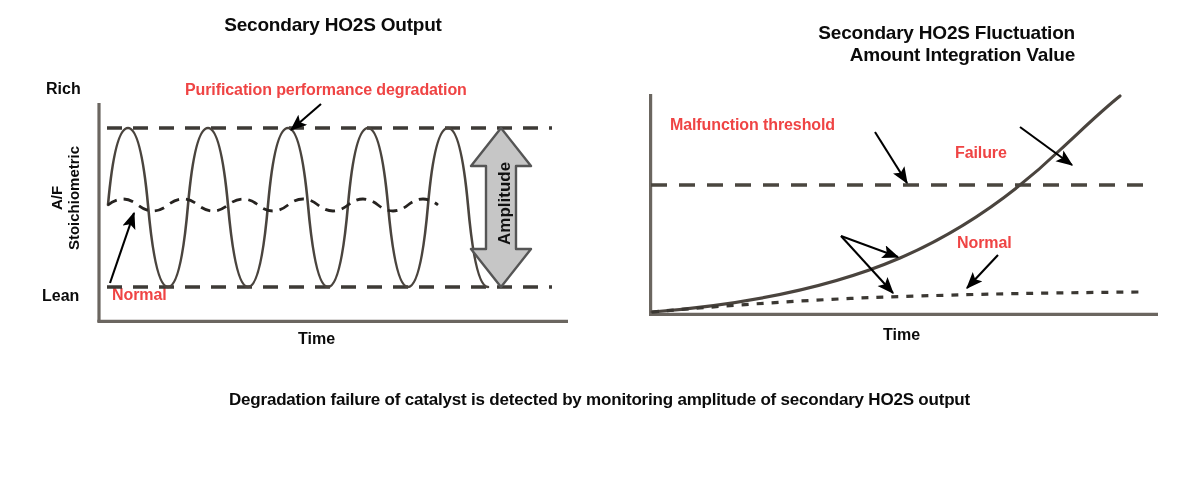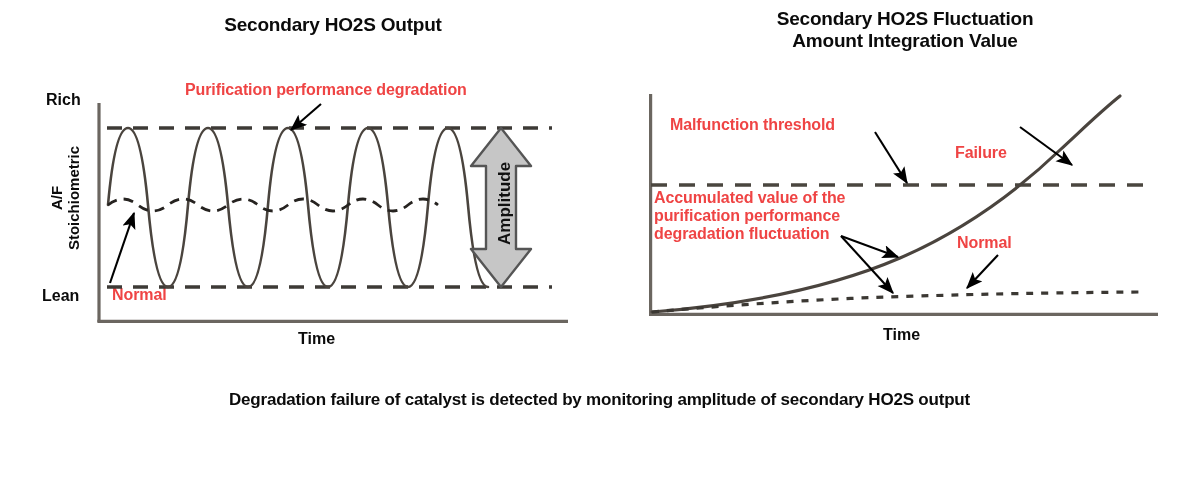--- a/index.html
+++ b/index.html
@@ -78,21 +78,21 @@
 </style>
 </head>
 <body>
 
 <div class="stage">
 
   <div class="abs" style="left:0;top:0;width:600px;height:370px;">
 
     <div class="abs chart-title" style="left:193px;top:14px;width:280px;text-align:center;">Secondary HO2S Output</div>
 
-    <div class="abs axis-tick-label" style="left:46px;top:91px;text-align:center;">Rich</div>
+    <div class="abs axis-tick-label" style="left:46px;top:80px;text-align:center;">Rich</div>
 
     <div class="abs axis-tick-label" style="left:42px;top:287px;">Lean</div>
 
     <div class="abs axis-name-vert" style="left:48px;top:278px;width:160px;">A/F
 Stoichiometric</div>
 
     <div class="abs axis-name" style="left:298px;top:330px;">Time</div>
 
     <div class="abs annot" style="left:185px;top:81px;">Purification performance degradation</div>
 
@@ -140,31 +140,28 @@
 
       <path d="M501,128 L531,166 L516,166 L516,249 L531,249 L501,287
                L471,249 L486,249 L486,166 L471,166 Z" fill="#c6c6c6" stroke="#555555" stroke-width="2.4" stroke-linejoin="round"></path>
     </svg>
 
     <div class="abs amp-label" style="left:495px;top:245px;">Amplitude</div>
   </div>
 
   <div class="abs" style="left:600px;top:0;width:599px;height:370px;">
 
-    <div class="abs chart-title" style="left:135px;top:8px;width:340px;text-align:center;">Secondary HO2S Fluctuation
+    <div class="abs chart-title" style="left:135px;top:22px;width:340px;text-align:right;">Secondary HO2S Fluctuation
 Amount Integration Value</div>
 
 
     <div class="abs annot" style="left:70px;top:116px;">Malfunction threshold</div>
 
     <div class="abs annot" style="left:355px;top:120px;margin-top:24px;">Failure</div>
 
-    <div class="abs annot" style="left:54px;top:189px;">Accumulated value of the
-purification performance
-degradation fluctuation</div>
 
     <div class="abs annot" style="left:357px;top:234px;">Normal</div>
 
     <div class="abs axis-name" style="left:283px;top:326px;">Time</div>
 
     <svg class="abs" style="left:0;top:0;" width="599" height="370" viewBox="0 0 599 370">
       <defs>
         <marker id="arrowBlack2" markerWidth="9" markerHeight="9" refX="7.4" refY="3.2" orient="auto" markerUnits="strokeWidth">
           <path d="M0,0 L8,3.2 L0,6.4 L1.7,3.2 z" fill="#000000"></path>
         </marker>

